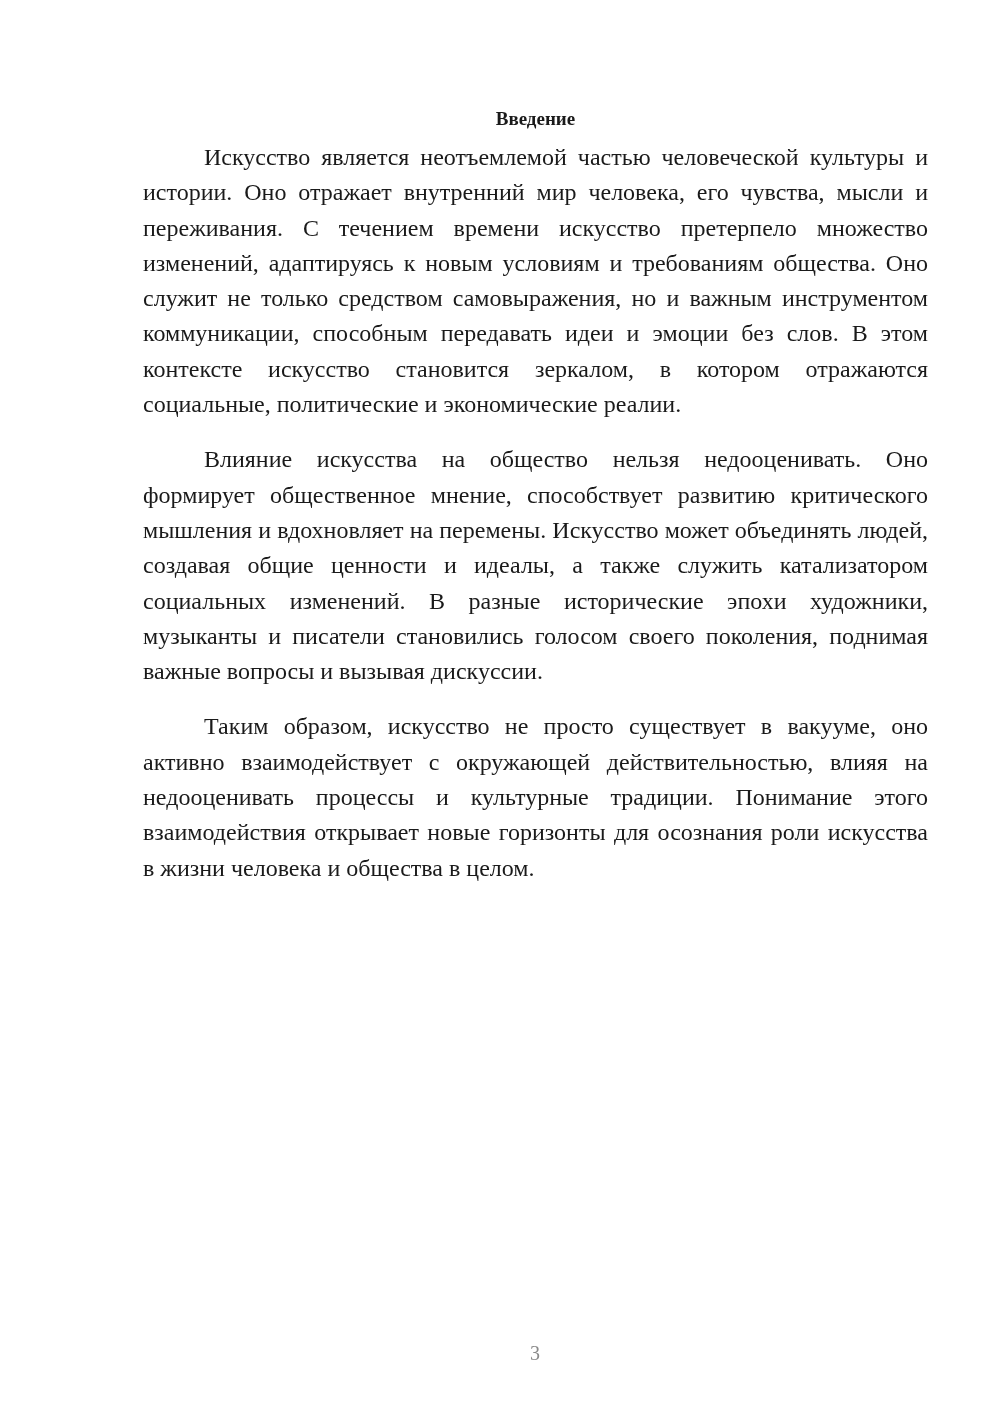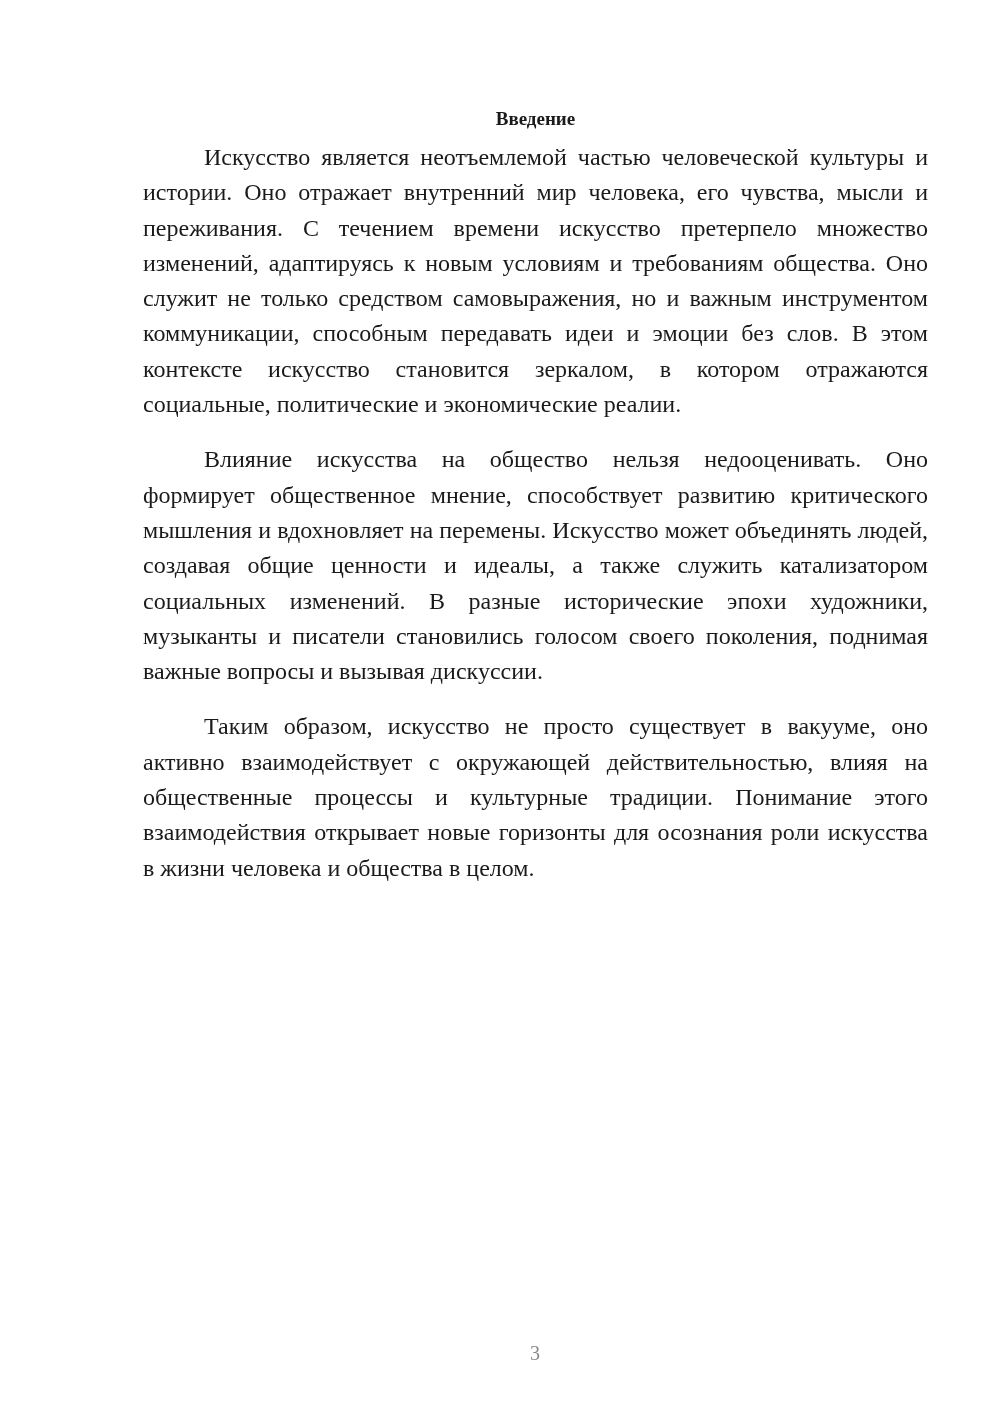--- a/index.html
+++ b/index.html
@@ -60,16 +60,16 @@
     }
   </style>
 </head>
 <body>
 
 <div class="page">
   <div class="content">
     <h1 class="heading">Введение</h1>
     <p class="para first">Искусство является неотъемлемой частью человеческой культуры и истории. Оно отражает внутренний мир человека, его чувства, мысли и переживания. С течением времени искусство претерпело множество изменений, адаптируясь к новым условиям и требованиям общества. Оно служит не только средством самовыражения, но и важным инструментом коммуникации, способным передавать идеи и эмоции без слов. В этом контексте искусство становится зеркалом, в котором отражаются социальные, политические и экономические реалии.</p>
     <p class="para">Влияние искусства на общество нельзя недооценивать. Оно формирует общественное мнение, способствует развитию критического мышления и вдохновляет на перемены. Искусство может объединять людей, создавая общие ценности и идеалы, а также служить катализатором социальных изменений. В разные исторические эпохи художники, музыканты и писатели становились голосом своего поколения, поднимая важные вопросы и вызывая дискуссии.</p>
-    <p class="para">Таким образом, искусство не просто существует в вакууме, оно активно взаимодействует с окружающей действительностью, влияя на общественные процессы и культурные традиции. Понимание этого взаимодействия открывает новые горизонты для осознания роли искусства в жизни человека и общества в целом.</p>
+    <p class="para">Таким образом, искусство не просто существует в вакууме, оно активно взаимодействует с окружающей действительностью, влияя на недооценивать процессы и культурные традиции. Понимание этого взаимодействия открывает новые горизонты для осознания роли искусства в жизни человека и общества в целом.</p>
   </div>
   <div class="page-number">3</div>
 </div>
 
 </body></html>

